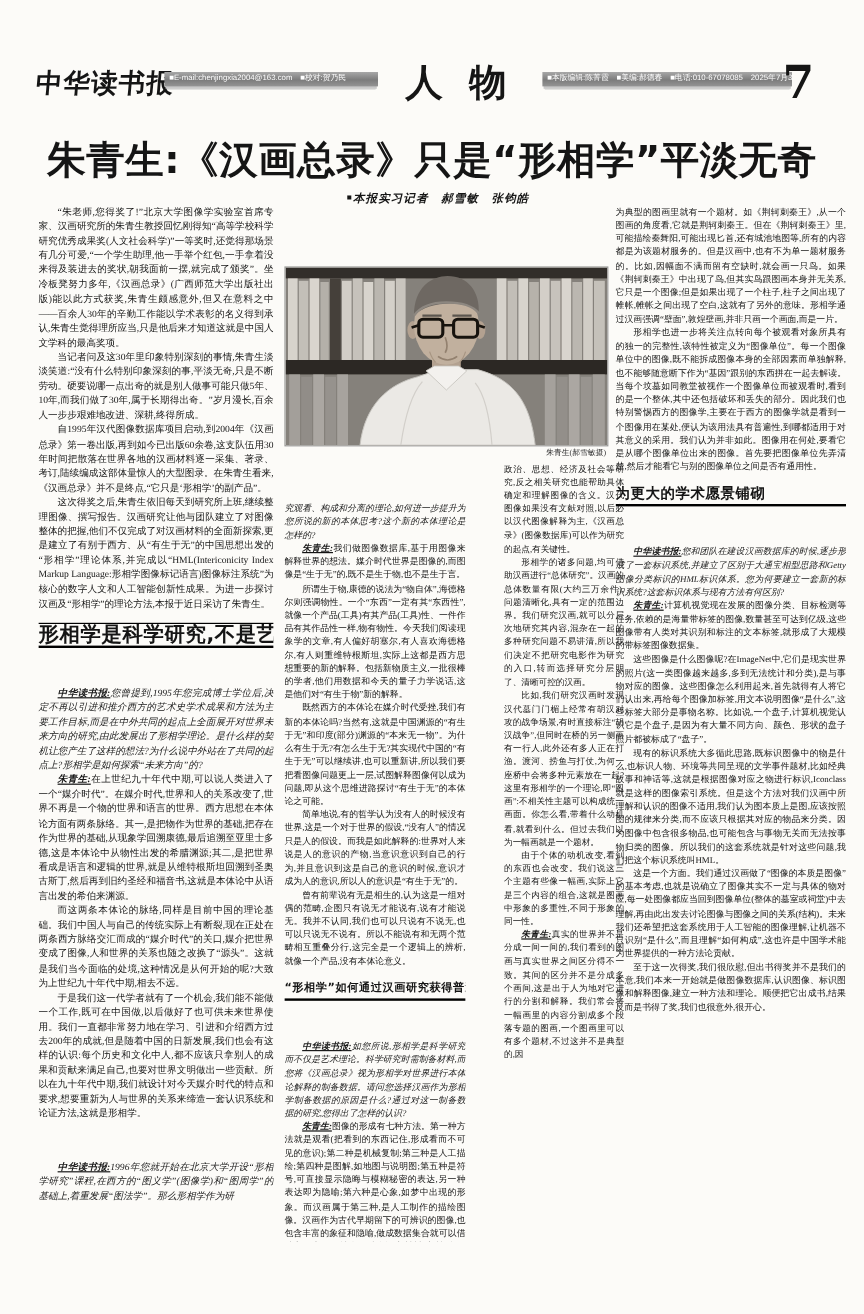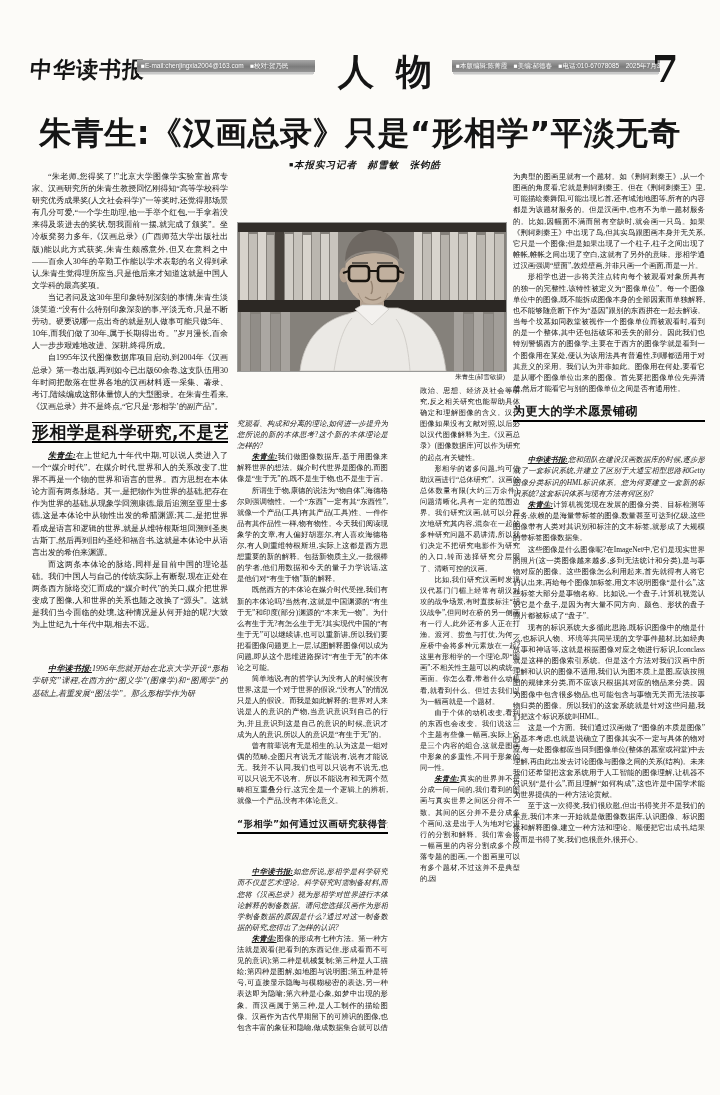--- a/index.html
+++ b/index.html
@@ -7,21 +7,21 @@
         font-family:"Liberation Serif","DejaVu Serif",serif;overflow:hidden;}
   
   .logo{position:absolute;left:30px;top:55px;width:110px;font-family:"DejaVu Serif",serif;
         font-weight:900;font-size:22px;letter-spacing:1px;transform:skewX(-5deg);white-space:nowrap;}
   .bar{position:absolute;top:60px;height:12px;line-height:12px;color:#fff;font-size:6.5px;
        font-family:"Liberation Sans","DejaVu Sans",sans-serif;white-space:nowrap;overflow:hidden;
        background:linear-gradient(180deg,#a7a7a7,#7c7c7c 55%,#949494);padding:0 4px;
        box-shadow:0 3px 0 -1px #c9c9c9,0 5px 0 -2px #e2e2e0;}
   .bar-left{left:137px;width:170px;}
   .bar-right{left:452px;width:200px;}
-  .section-title{position:absolute;left:338px;top:48px;font-size:36px;font-weight:700;
+  .section-title{position:absolute;left:338px;top:48px;font-size:31px;font-weight:700;
         font-family:"DejaVu Serif",serif;letter-spacing:22px;white-space:nowrap;}
   .page-number{position:absolute;left:652px;top:46px;font-size:38px;font-weight:900;
         font-family:"DejaVu Serif",serif;}
   
   .headline{position:absolute;left:20px;right:20px;top:112px;margin:0;text-align:center;
         font-family:"DejaVu Sans","Liberation Sans",sans-serif;font-weight:900;font-size:32px;
         letter-spacing:0.5px;white-space:nowrap;}
   .byline{position:absolute;left:0;right:0;top:159px;text-align:center;font-size:9.5px;
         font-weight:700;font-style:italic;letter-spacing:1px;padding-left:10px;}
   .byline .sq{font-style:normal;font-size:7px;vertical-align:1px;}
@@ -123,23 +123,26 @@
         <path d="M120,70 q2,6 5,9 M150,70 q-2,6 -5,9" stroke="#a79582" stroke-width="1" fill="none"></path>
       </g>
     </svg>
     <figcaption>朱青生(郝雪敏摄)</figcaption>
   </figure>
 
   <section class="col col1">
       <p class="p">“朱老师,您得奖了!”北京大学图像学实验室首席专家、汉画研究所的朱青生教授回忆刚得知“高等学校科学研究优秀成果奖(人文社会科学)”一等奖时,还觉得那场景有几分可爱,“一个学生助理,他一手举个红包,一手拿着没来得及装进去的奖状,朝我面前一摆,就完成了颁奖”。坐冷板凳努力多年,《汉画总录》(广西师范大学出版社出版)能以此方式获奖,朱青生颇感意外,但又在意料之中——百余人30年的辛勤工作能以学术表彰的名义得到承认,朱青生觉得理所应当,只是他后来才知道这就是中国人文学科的最高奖项。</p>
       <p class="p">当记者问及这30年里印象特别深刻的事情,朱青生淡淡笑道:“没有什么特别印象深刻的事,平淡无奇,只是不断劳动。硬要说哪一点出奇的就是别人做事可能只做5年、10年,而我们做了30年,属于长期得出奇。”岁月漫长,百余人一步步艰难地改进、深耕,终得所成。</p>
       <p class="p">自1995年汉代图像数据库项目启动,到2004年《汉画总录》第一卷出版,再到如今已出版60余卷,这支队伍用30年时间把散落在世界各地的汉画材料逐一采集、著录、考订,陆续编成这部体量惊人的大型图录。在朱青生看来,《汉画总录》并不是终点,“它只是‘形相学’的副产品”。</p>
+      <p class="p">这次得奖之后,朱青生依旧每天到研究所上班,继续整理图像、撰写报告。汉画研究让他与团队建立了对图像整体的把握,他们不仅完成了对汉画材料的全面新探索,更是建立了有别于西方、从“有生于无”的中国思想出发的“形相学”理论体系,并完成以“HML(Intericonicity Index Markup Language:形相学图像标记语言)图像标注系统”为核心的数字人文和人工智能创新性成果。为进一步探讨汉画及“形相学”的理论方法,本报于近日采访了朱青生。</p>
       <h3 class="subhead">形相学是科学研究,不是艺术理论</h3>
+      <p class="q"><b class="lead">中华读书报:</b>您曾提到,1995年您完成博士学位后,决定不再以引进和推介西方的艺术史学术成果和方法为主要工作目标,而是在中外共同的起点上全面展开对世界未来方向的研究,由此发展出了形相学理论。是什么样的契机让您产生了这样的想法?为什么说中外站在了共同的起点上?形相学是如何探索“未来方向”的?</p>
       <p class="a"><b class="lead">朱青生:</b>在上世纪九十年代中期,可以说人类进入了一个“媒介时代”。在媒介时代,世界和人的关系改变了,世界不再是一个物的世界和语言的世界。西方思想在本体论方面有两条脉络。其一,是把物作为世界的基础,把存在作为世界的基础,从现象学回溯康德,最后追溯至亚里士多德,这是本体论中从物性出发的希腊渊源;其二,是把世界看成是语言和逻辑的世界,就是从维特根斯坦回溯到圣奥古斯丁,然后再到旧约圣经和福音书,这就是本体论中从语言出发的希伯来渊源。</p>
       <p class="p">而这两条本体论的脉络,同样是目前中国的理论基础。我们中国人与自己的传统实际上有断裂,现在正处在两条西方脉络交汇而成的“媒介时代”的关口,媒介把世界变成了图像,人和世界的关系也随之改换了“源头”。这就是我们当今面临的处境,这种情况是从何开始的呢?大致为上世纪九十年代中期,相去不远。</p>
+      <p class="p">于是我们这一代学者就有了一个机会,我们能不能做一个工作,既可在中国做,以后做好了也可供未来世界使用。我们一直都非常努力地在学习、引进和介绍西方过去200年的成就,但是随着中国的日新发展,我们也会有这样的认识:每个历史和文化中人,都不应该只拿别人的成果和贡献来满足自己,也要对世界文明做出一些贡献。所以在九十年代中期,我们就设计对今天媒介时代的特点和要求,想要重新为人与世界的关系来缔造一套认识系统和论证方法,这就是形相学。</p>
       <p class="q"><b class="lead">中华读书报:</b>1996年您就开始在北京大学开设“形相学研究”课程,在西方的“图义学”(图像学)和“图周学”的基础上,着重发展“图法学”。那么形相学作为研</p>
     </section>
   <section class="col col2">
       <p class="qc">究观看、构成和分离的理论,如何进一步提升为您所说的新的本体思考?这个新的本体理论是怎样的?</p>
       <p class="a"><b class="lead">朱青生:</b>我们做图像数据库,基于用图像来解释世界的想法。媒介时代世界是图像的,而图像是“生于无”的,既不是生于物,也不是生于言。</p>
       <p class="p">所谓生于物,康德的说法为“物自体”,海德格尔则强调物性。一个“东西”一定有其“东西性”,就像一个产品(工具)有其产品(工具)性、一件作品有其作品性一样,物有物性。今天我们阅读现象学的文章,有人偏好胡塞尔,有人喜欢海德格尔,有人则重维特根斯坦,实际上这都是西方思想重要的新的解释。包括新物质主义,一批很棒的学者,他们用数据和今天的量子力学说话,这是他们对“有生于物”新的解释。</p>
       <p class="p">既然西方的本体论在媒介时代受挫,我们有新的本体论吗?当然有,这就是中国渊源的“有生于无”和印度(部分)渊源的“本来无一物”。为什么有生于无?有怎么生于无?其实现代中国的“有生于无”可以继续讲,也可以重新讲,所以我们要把看图像问题更上一层,试图解释图像何以成为问题,即从这个思维进路探讨“有生于无”的本体论之可能。</p>
       <p class="p">简单地说,有的哲学认为没有人的时候没有世界,这是一个对于世界的假设,“没有人”的情况只是人的假设。而我是如此解释的:世界对人来说是人的意识的产物,当意识意识到自己的行为,并且意识到这是自己的意识的时候,意识才成为人的意识,所以人的意识是“有生于无”的。</p>
       <p class="p">曾有前辈说有无是相生的,认为这是一组对偶的范畴,企图只有说无才能说有,说有才能说无。我并不认同,我们也可以只说有不说无,也可以只说无不说有。所以不能说有和无两个范畴相互重叠分行,这完全是一个逻辑上的辨析,就像一个产品,没有本体论意义。</p>
       <h3 class="subhead">“形相学”如何通过汉画研究获得普遍意义</h3>

